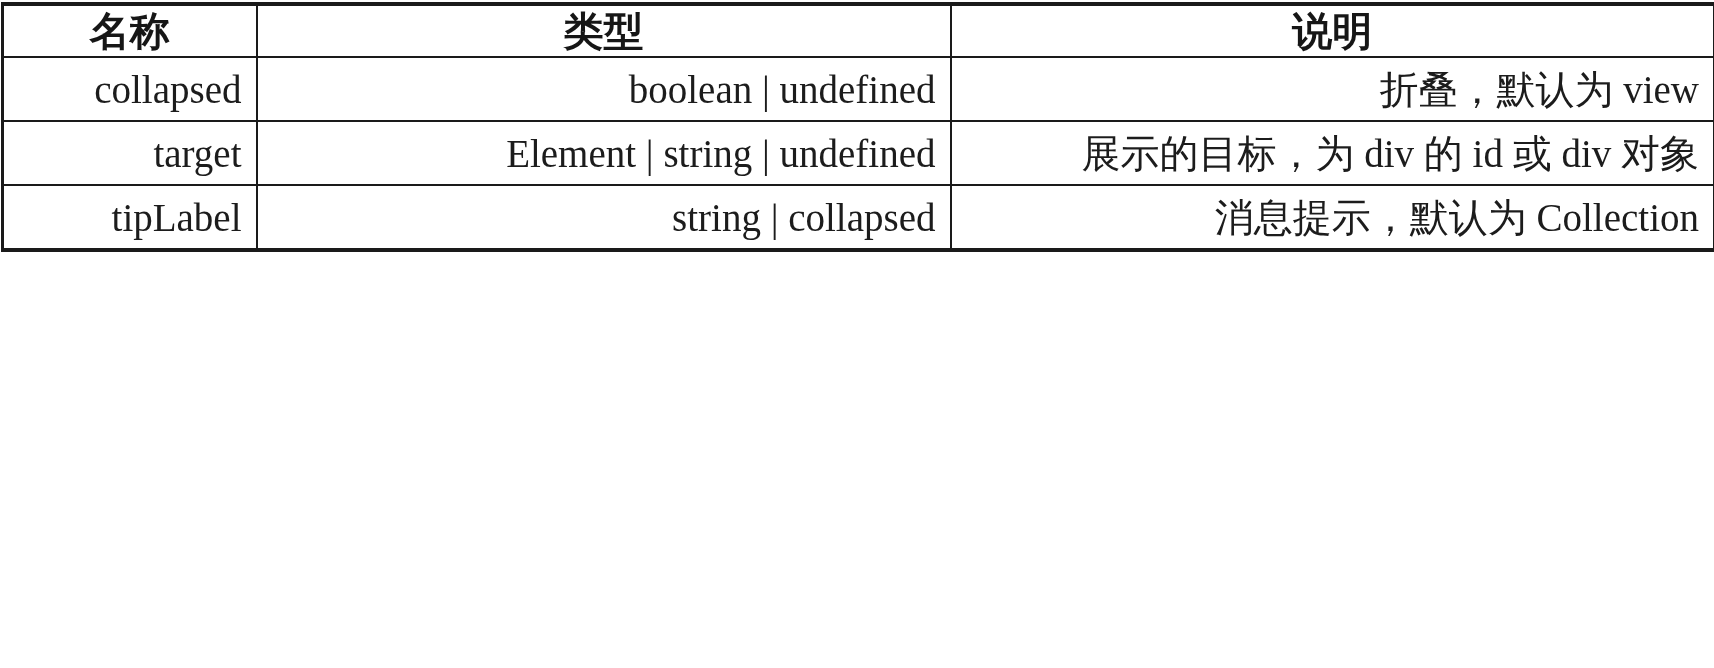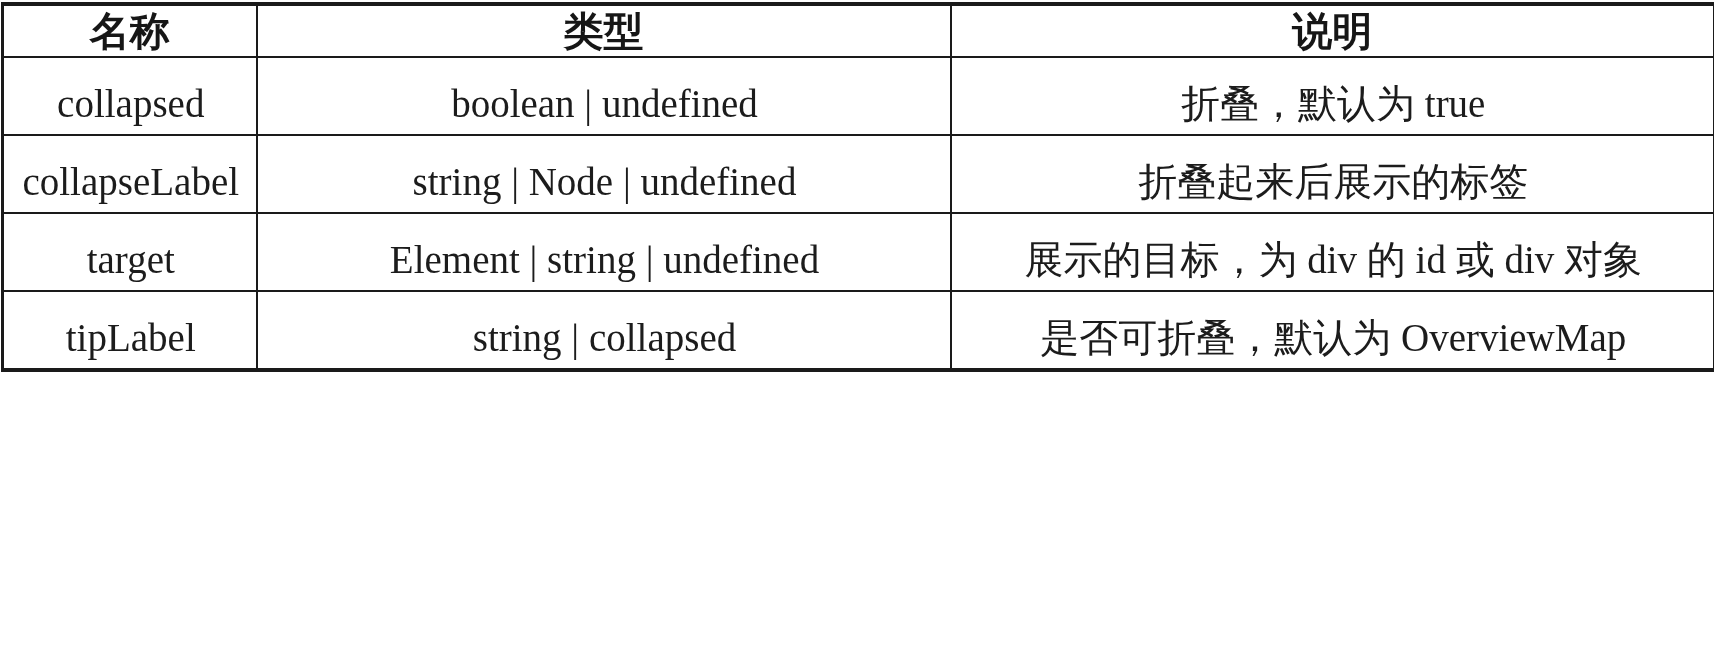--- a/index.html
+++ b/index.html
@@ -43,22 +43,22 @@
     font-size: 40px;
     color: #161616;
     text-align: center;
     vertical-align: middle;
     line-height: 50px;
     padding: 0 8px;
   }
   td {
     vertical-align: middle;
     line-height: 56px;
-    padding: 18px 14px 2px 16px;
-    text-align: center;
+    padding: 4px 14px 2px 16px;
+    text-align: right;
   }
   td.type-cell {
     word-break: break-all;
   }
 </style>
 </head>
 <body>
 
 <div class="page">
   <table class="api-table">
@@ -71,32 +71,27 @@
       <tr>
         <th>名称</th>
         <th>类型</th>
         <th>说明</th>
       </tr>
     </thead>
     <tbody id="table-body">
         <tr>
           <td class="name-cell">collapsed</td>
           <td class="type-cell">boolean | undefined</td>
-          <td class="desc-cell">折叠，默认为 true</td>
-        </tr>
-        <tr>
-          <td class="name-cell">collapseLabel</td>
-          <td class="type-cell">string | Node | undefined</td>
-          <td class="desc-cell">折叠起来后展示的标签</td>
+          <td class="desc-cell">折叠，默认为 view</td>
         </tr>
         <tr>
           <td class="name-cell">target</td>
           <td class="type-cell">Element | string | undefined</td>
           <td class="desc-cell">展示的目标，为 div 的 id 或 div 对象</td>
         </tr>
         <tr>
           <td class="name-cell">tipLabel</td>
           <td class="type-cell">string | collapsed</td>
-          <td class="desc-cell">是否可折叠，默认为 OverviewMap</td>
+          <td class="desc-cell">消息提示，默认为 Collection</td>
         </tr>
       </tbody>
   </table>
 </div>
 
 </body></html>

